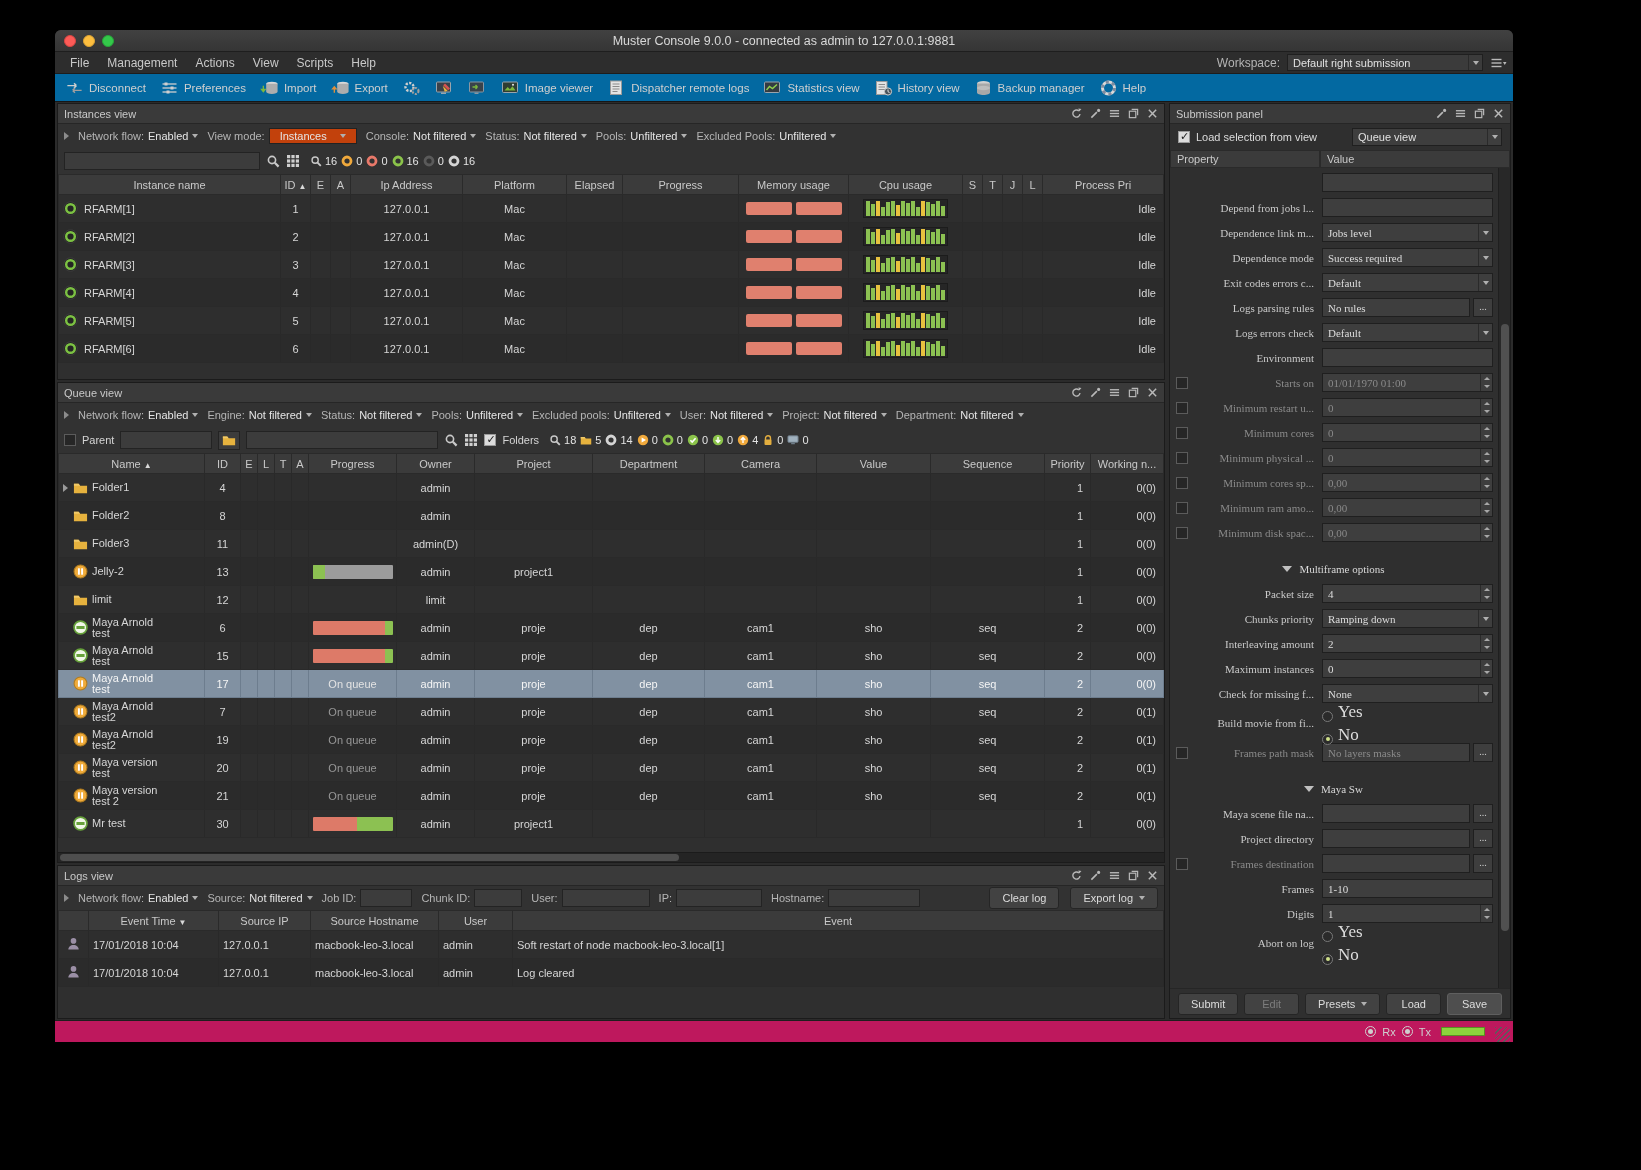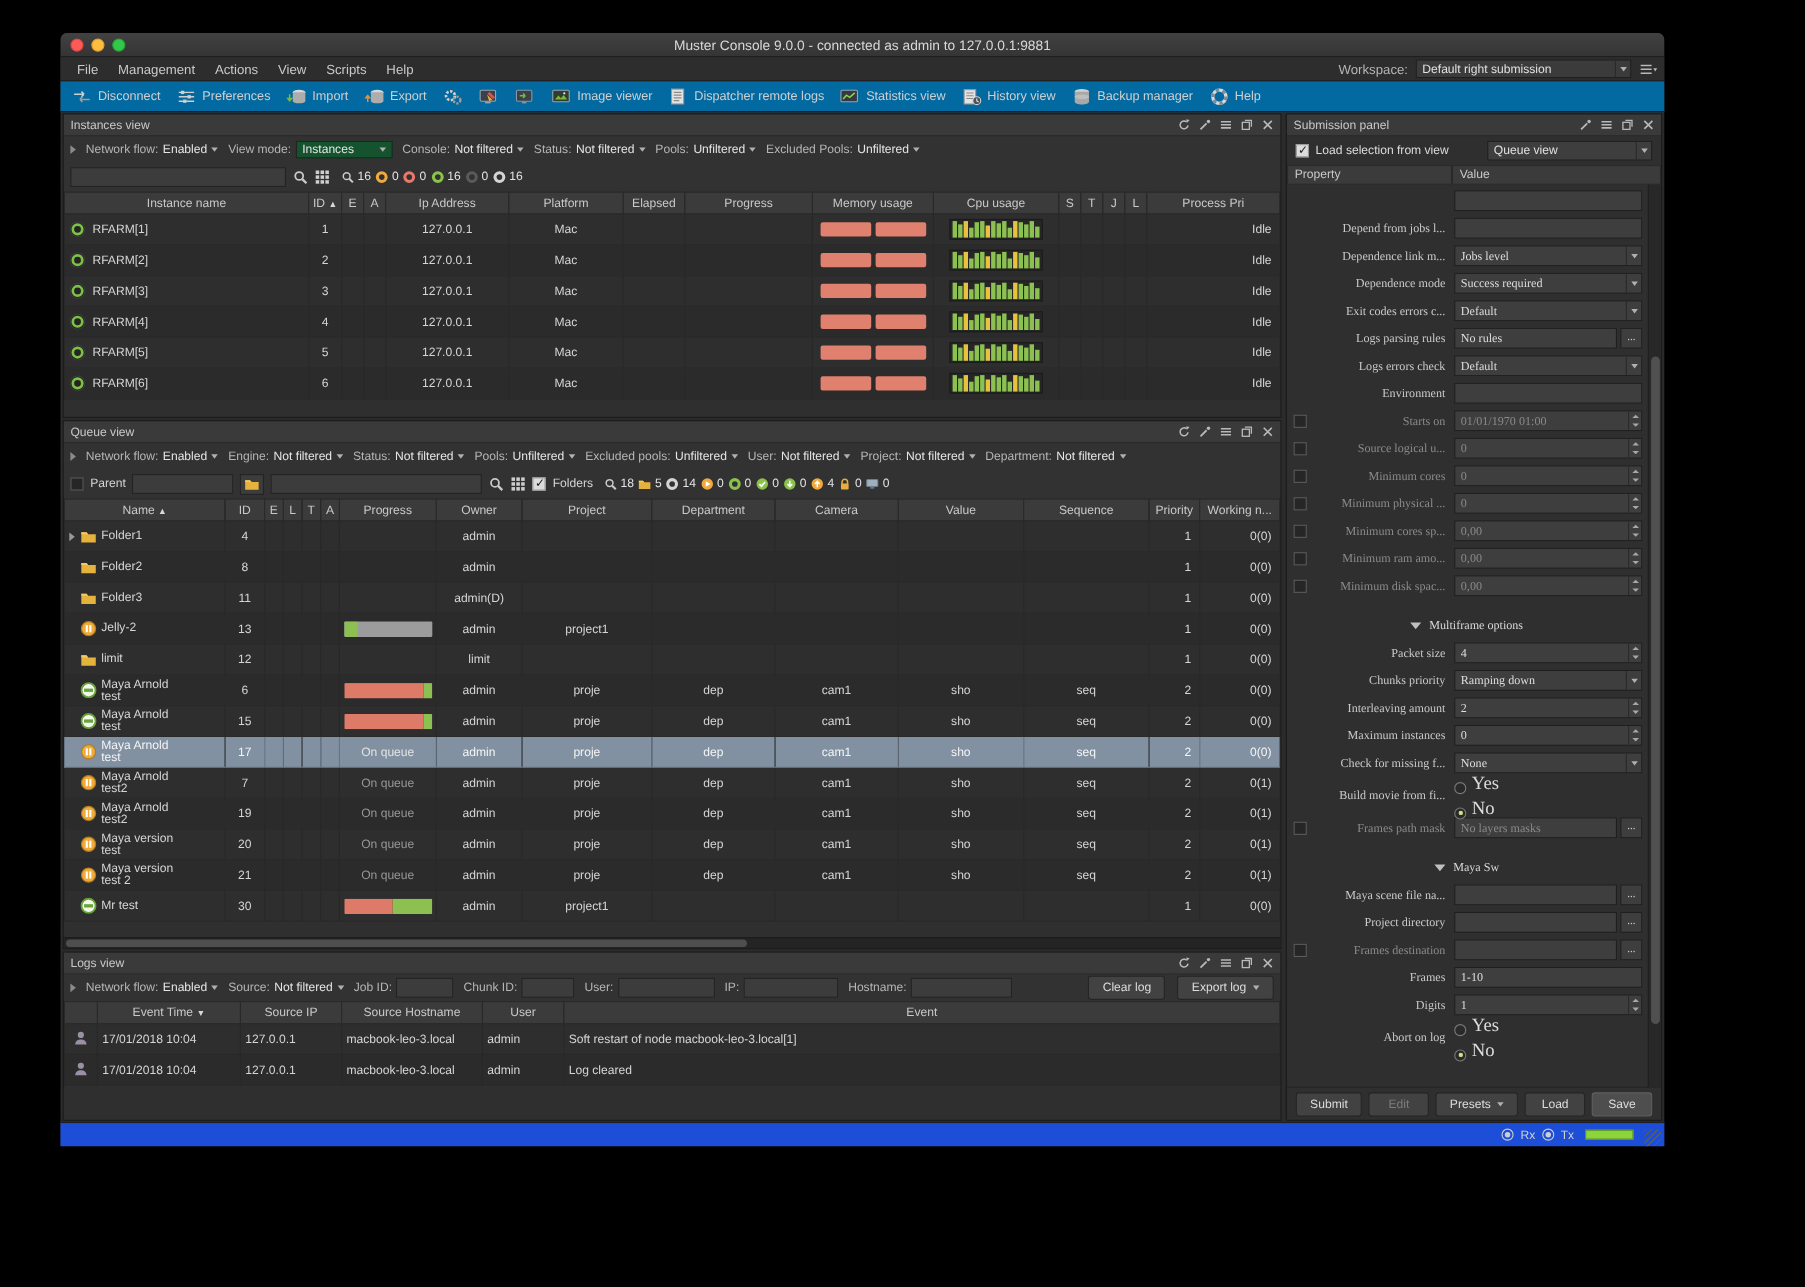--- a/index.html
+++ b/index.html
@@ -61,21 +61,21 @@
   .phb { display:inline-flex; }
   
   .fbar { height:24px; display:flex; align-items:center; gap:9px; padding:0 6px; font-size:11px;
     color:#b5b5b5; background:#323232; flex:none; overflow:hidden; }
   .srow { height:26px; display:flex; align-items:center; gap:6px; padding:0 6px; background:#323232;
     flex:none; font-size:11px; color:#c9c9c9; }
   .flt { display:inline-flex; align-items:center; gap:4px; white-space:nowrap; }
   .flabel { color:#b5b5b5; }
   .flabel.lite { color:#d5d5d5; }
   .fval { display:inline-flex; align-items:center; gap:4px; color:#e5e5e5; cursor:default; }
-  .fval.boxed { background:#14532d; border:1px solid #222; padding:1px 5px; min-width:88px; justify-content:space-between;gap:13px; }
+  .fval.boxed { background:#c2410c; border:1px solid #222; padding:1px 5px; min-width:88px; justify-content:center;gap:13px; }
   .inp { background:#3c3c3c; border:1px solid #232323; height:18px; color:#ddd; font-size:11px;
     padding:0 4px; outline:none; }
   .fbtn { width:22px; height:19px; background:#3c3c3c; border:1px solid #232323; display:inline-flex;
     align-items:center; justify-content:center; }
   .counts { display:inline-flex; align-items:center; gap:4px; margin-left:4px; }
   .count { display:inline-flex; align-items:center; gap:3px; font-size:11px; color:#e3e3e3; }
   .cb { width:12px; height:12px; background:#262626; border:1px solid #5b5b5b; display:inline-block;
     position:relative; flex:none; }
   .cb.checked { background:#dcdcdc; border-color:#9a9a9a; }
   .cb.checked::after { content:"✓"; position:absolute; left:1px; top:-2px; font-size:11px; color:#1b1b1b; }
@@ -156,21 +156,21 @@
   .section { display:flex; align-items:center; justify-content:center; gap:7px; height:24px;
     margin-top:12px; color:#d8d8d8; font-size:11px; }
   .sub-btns { height:30px; display:flex; align-items:center; gap:6px; padding:0 8px;
     border-top:1px solid #262626; flex:none; }
   .sbtn { height:22px; padding:0 12px; background:#424242; border:1px solid #252525; border-radius:3px;
     color:#ddd; font-size:11px; display:inline-flex; align-items:center; gap:6px; cursor:default; }
   .sub-btns .sbtn { flex:1; justify-content:center; }
   .sbtn.dis span { color:#7d7d7d; }
   .sbtn.hl { background:#4e4e4e; border-color:#5f5f5f; }
   
-  .statusbar { height:22px; background:#1d4ed8; border-top:1px solid #1e1e1e; display:flex;
+  .statusbar { height:22px; background:#be185d; border-top:1px solid #1e1e1e; display:flex;
     align-items:center; justify-content:flex-end; gap:6px; padding-right:3px; flex:none;
     font-size:11px; color:#cfcfcf; }
   .st-ring { width:11px; height:11px; border:1.5px solid #cfcfcf; border-radius:50%; position:relative; }
   .st-ring::after { content:""; position:absolute; inset:2px; border-radius:50%; background:#cfcfcf; }
   .st-bar { width:44px; height:9px; background:#8cd33c; border:1px solid #5a8f23; margin:0 4px; }
   .grip { width:15px; height:15px; align-self:flex-end;
     background:repeating-linear-gradient(135deg,#5c5c5c 0 1px,transparent 1px 4px); }
 </style>
 </head>
 <body>
@@ -1855,21 +1855,21 @@
                       <span class="spin-dn"></span>
                     </div>
                   </span>
                 </span>
               </span>
             </div>
             <div class="prow">
               <span class="pcbw">
                 <span class="cb"></span>
               </span>
-              <span class="plabel dim">Source logical u...</span>
+              <span class="plabel dim">Minimum restart u...</span>
               <span class="pval">
                 <span class="widget">
                   <span class="wtext dim">0</span>
                   <span class="spin-col">
                     <div>
                       <span class="spin-up"></span>
                     </div>
                     <div>
                       <span class="spin-dn"></span>
                     </div>

